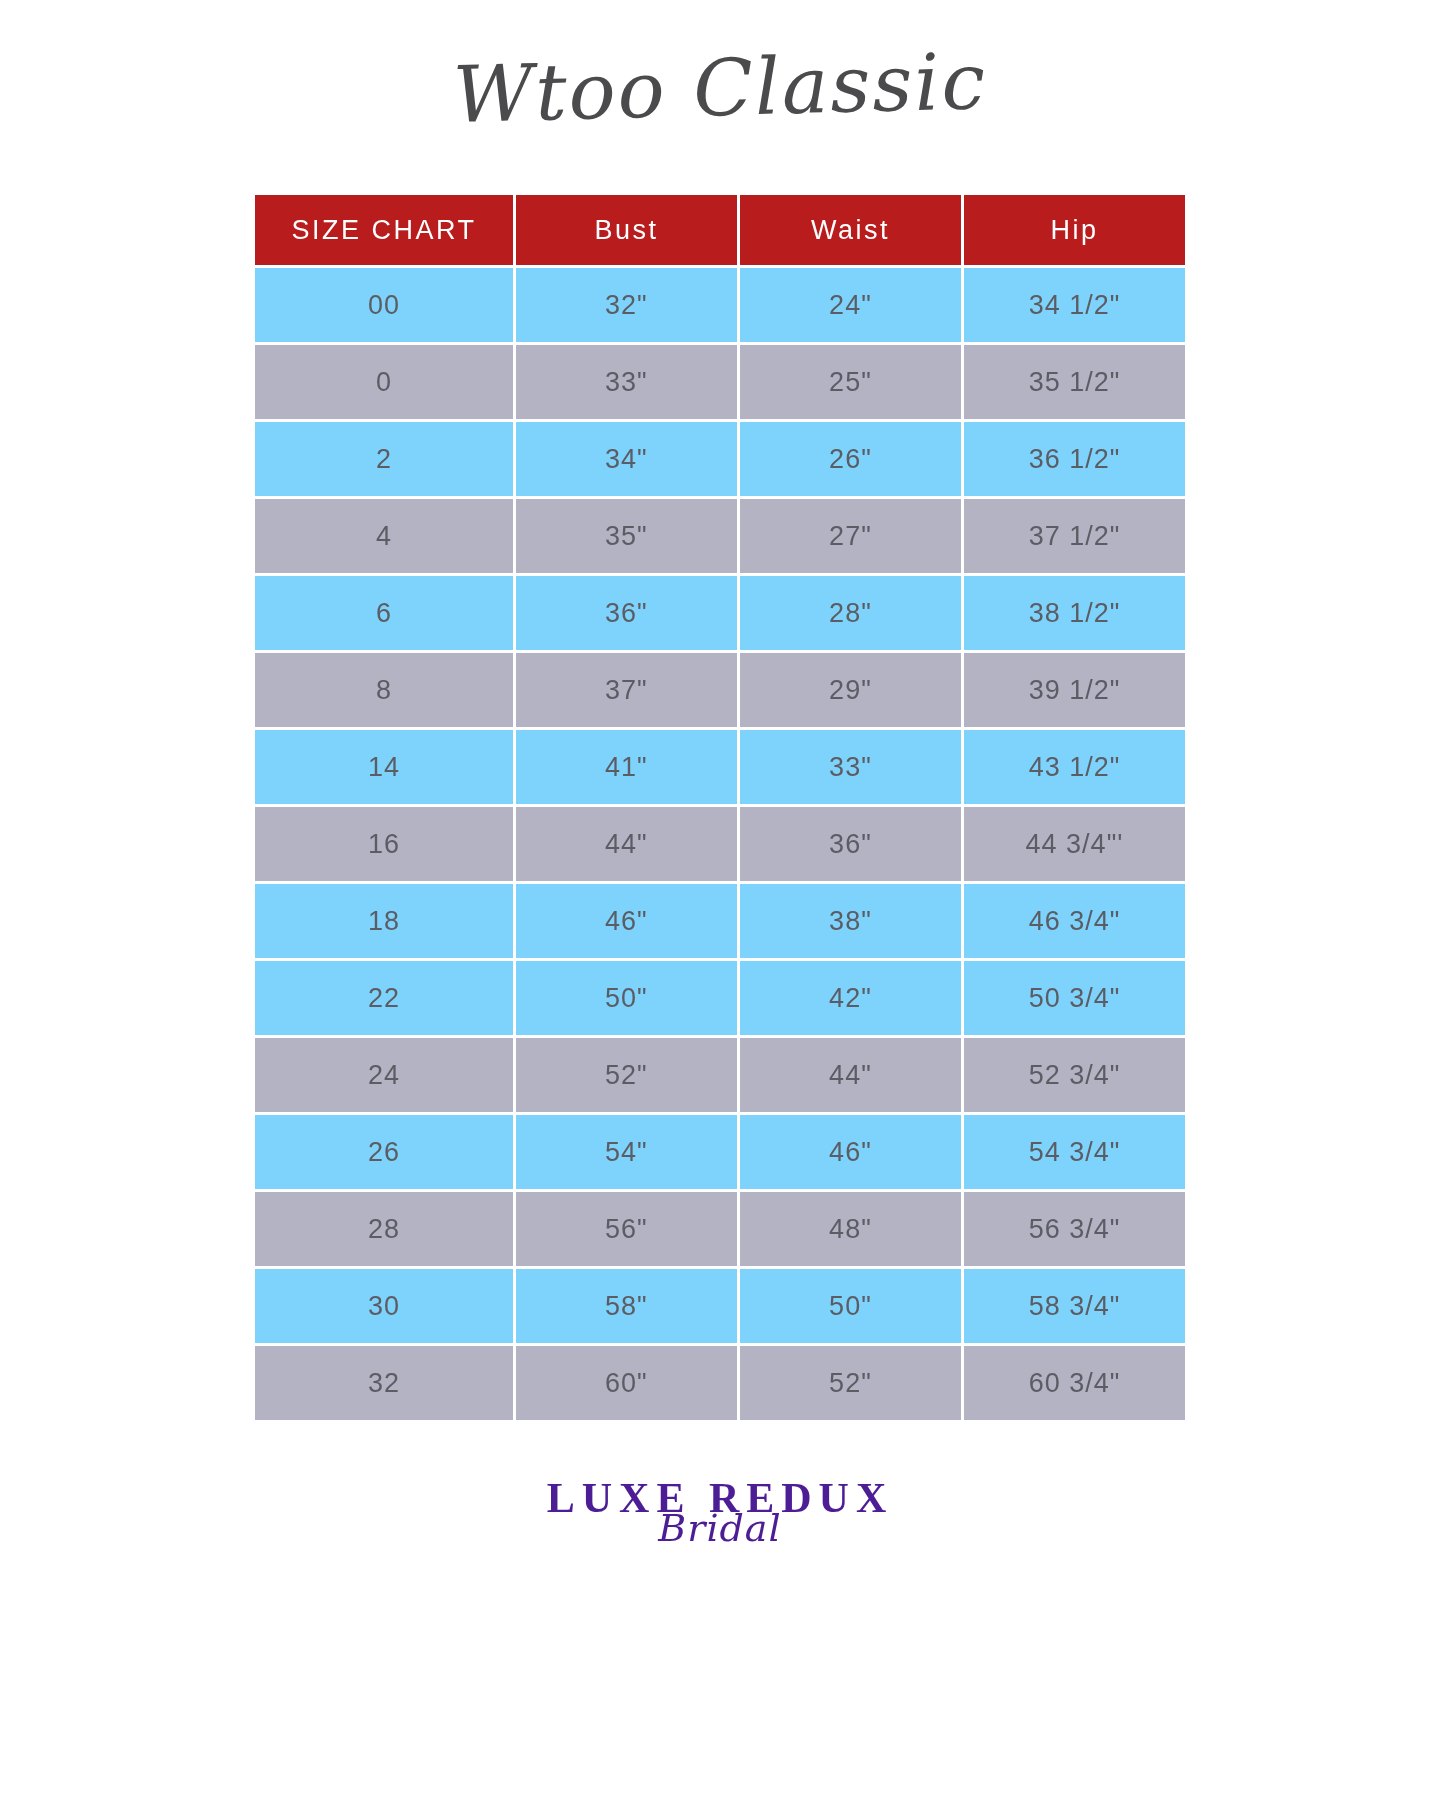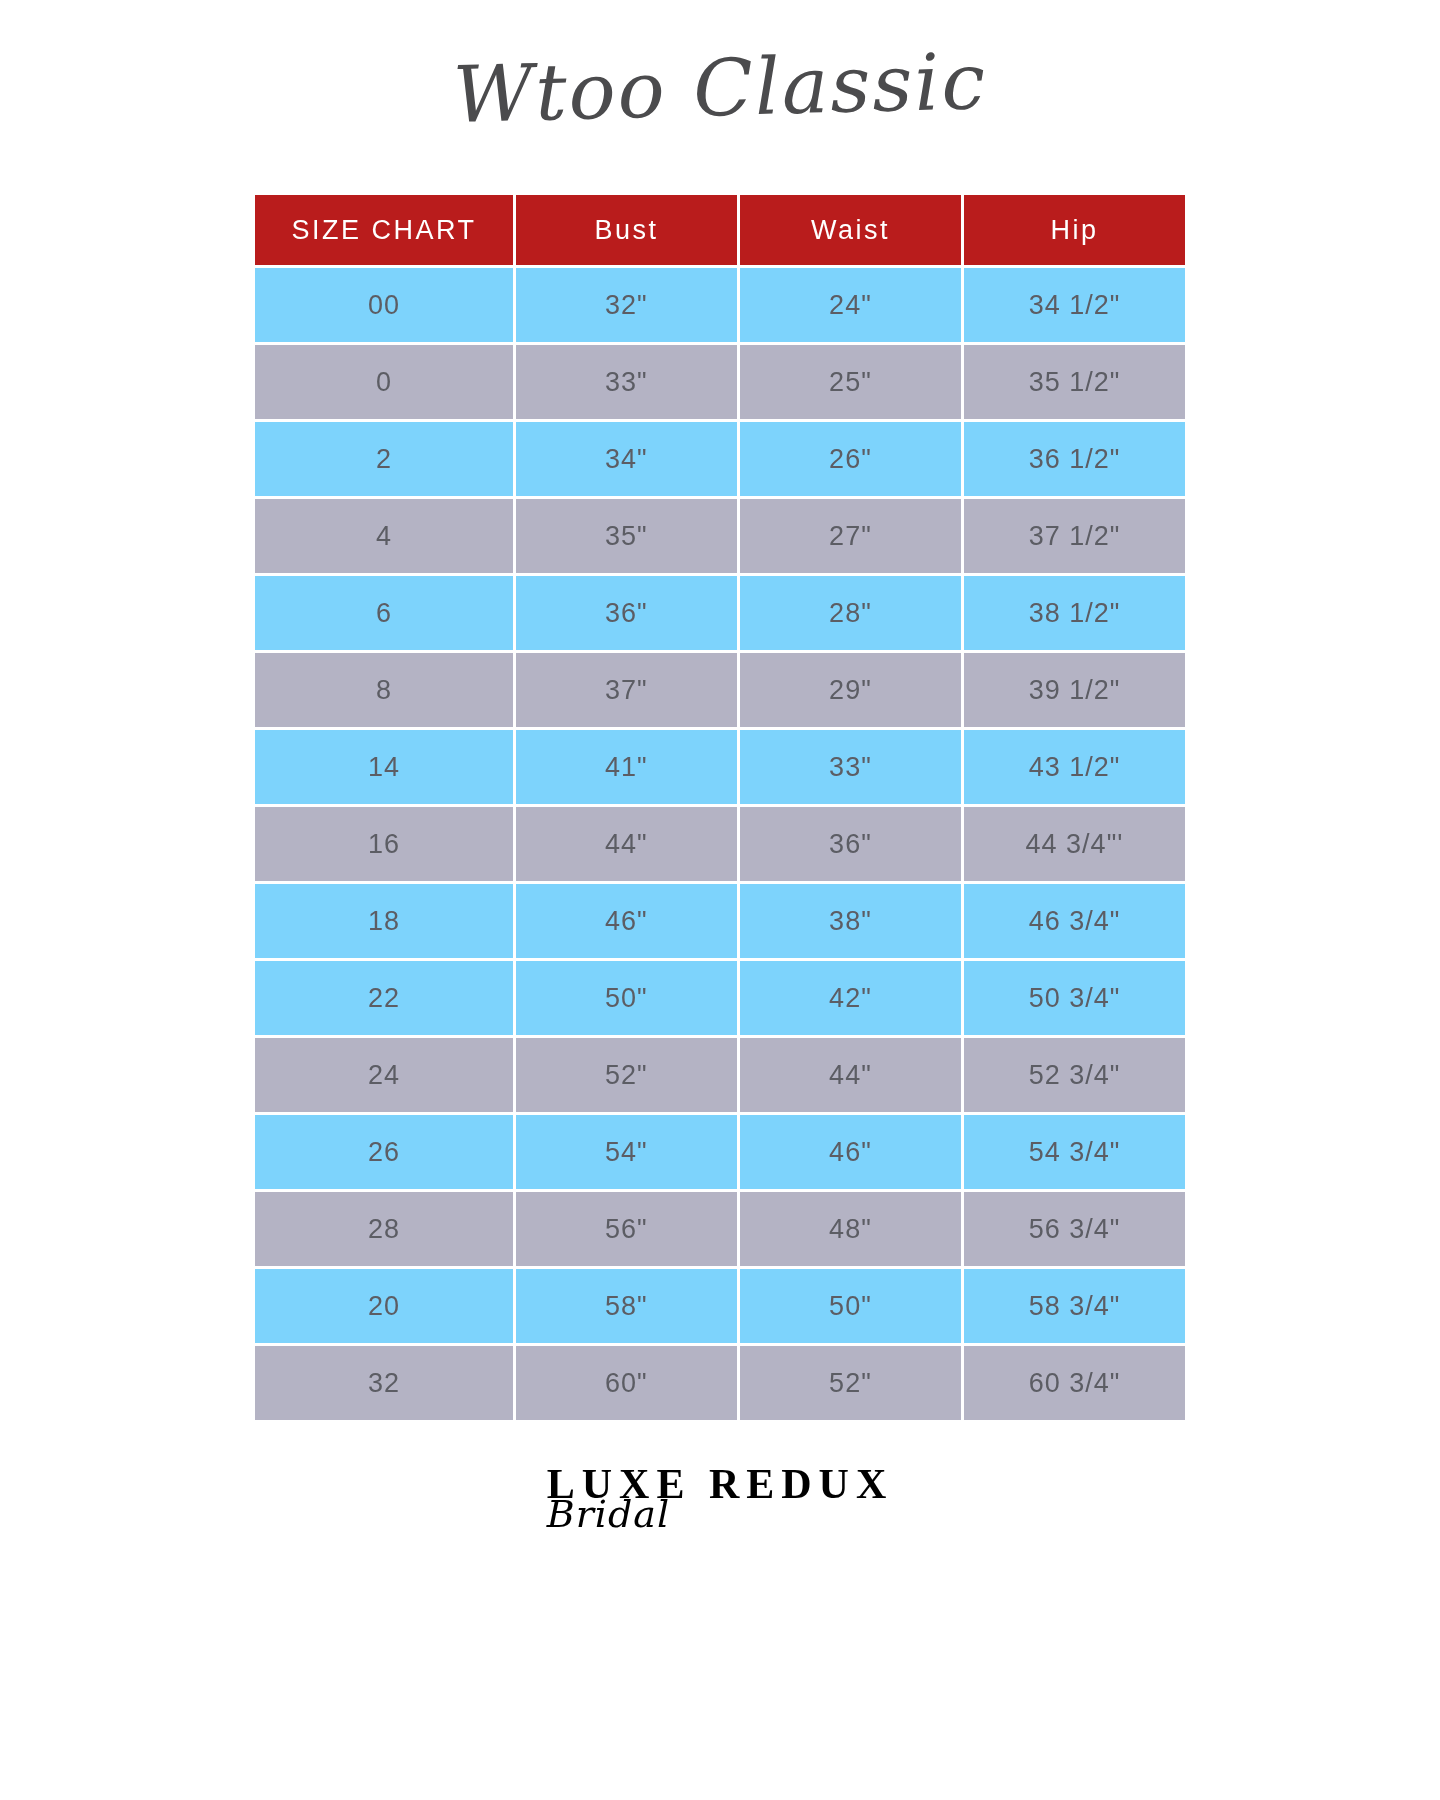--- a/index.html
+++ b/index.html
@@ -62,22 +62,23 @@
     text-align: center;
     vertical-align: middle;
     font-size: 27px;
     letter-spacing: 1px;
     color: #5c5d64;
   }
   tr.row-light td { background: #7dd3fc; }
   tr.row-dark  td { background: #b4b3c4; }
   
   .logo {
-    margin-top: 40px;
-    color: #000000;
+    margin-top: 54px;
+    text-align: center;
+    color: #4c1d95;
   }
   .logo-primary {
     font-family: "Liberation Serif", serif;
     font-weight: 700;
     font-size: 42px;
     letter-spacing: 7px;
     line-height: 1;
   }
   .logo-script {
     font-family: "DejaVu Serif", serif;
@@ -184,21 +185,21 @@
             <td>46"</td>
             <td>54 3/4"</td>
           </tr>
           <tr class="row-dark">
             <td>28</td>
             <td>56"</td>
             <td>48"</td>
             <td>56 3/4"</td>
           </tr>
           <tr class="row-light">
-            <td>20</td>
+            <td>30</td>
             <td>58"</td>
             <td>50"</td>
             <td>58 3/4"</td>
           </tr>
           <tr class="row-dark">
             <td>32</td>
             <td>60"</td>
             <td>52"</td>
             <td>60 3/4"</td>
           </tr>

